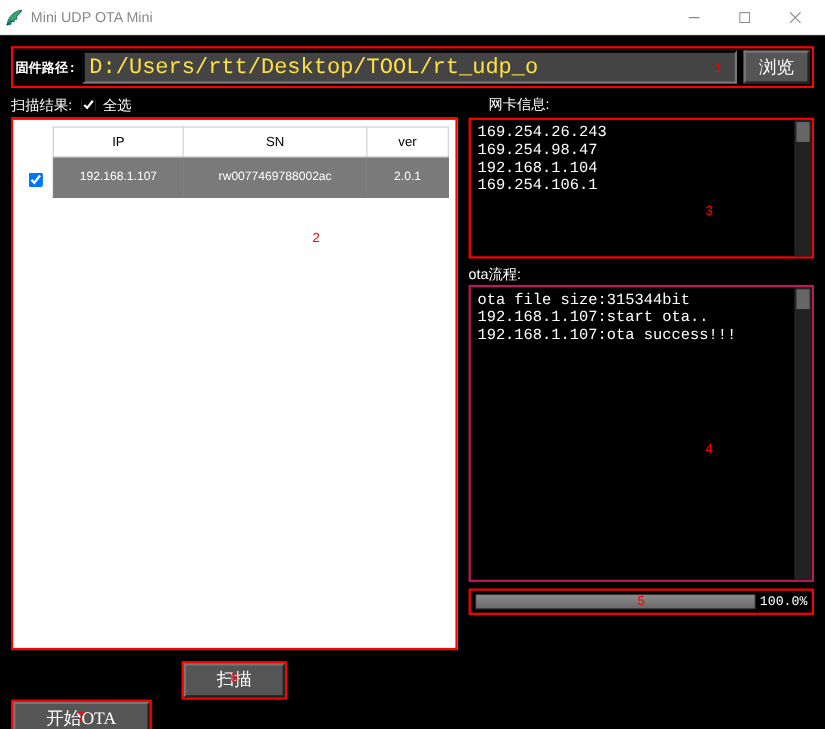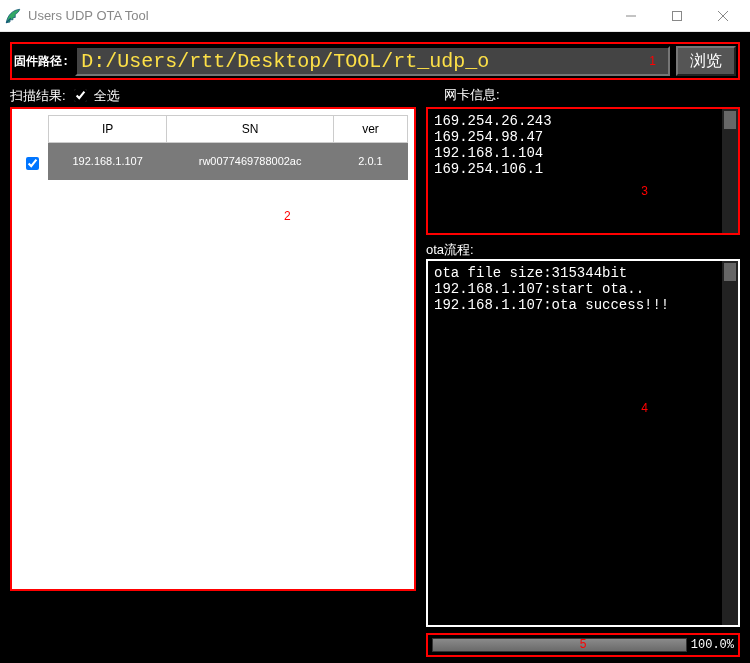--- a/index.html
+++ b/index.html
@@ -185,23 +185,23 @@
   }
   .vscroll .thumb {
     position:absolute; left:2px; right:2px; top:2px; height:18px;
     background:#666;
   }
   .num3 { right: 90px; top: 75px; }
 
   
   .ota-label { font-size:13px; margin-top: 6px; }
   .ota-panel {
-    border: 2px solid #ffffff;
+    border: 2px solid #be185d;
     background: #000;
-    height: 368px;
+    height: 270px;
     position: relative;
     display:flex;
   }
   .ota-text {
     flex:1;
     font-family: "Courier New","SimSun",monospace;
     font-size: 14px;
     color:#fff;
     padding: 4px 6px;
     white-space: pre;
@@ -266,21 +266,21 @@
 </head>
 <body>
 
 <div class="titlebar">
   <span class="feather">
     <svg viewBox="0 0 24 24">
         <path d="M3 21 C5 10 12 4 21 3 C20 6 18 8 15 10 L15 14 L12 14 L12 17 L8 17 L8 20 Z" fill="#3a6" stroke="#157" stroke-width="1"></path>
         <path d="M3 21 L9 15" stroke="#157" stroke-width="1.5"></path>
       </svg>
   </span>
-  <span class="title">Users UDP OTA Tool</span>
+  <span class="title">Mini UDP OTA Mini</span>
   <div class="win-btns">
     <div class="win-btn">
       <svg viewBox="0 0 10 10">
           <line x1="0" y1="5" x2="10" y2="5" stroke="#888" stroke-width="1"></line>
         </svg>
     </div>
     <div class="win-btn">
       <svg viewBox="0 0 10 10">
           <rect x="0.5" y="0.5" width="9" height="9" fill="none" stroke="#888" stroke-width="1"></rect>
         </svg>

